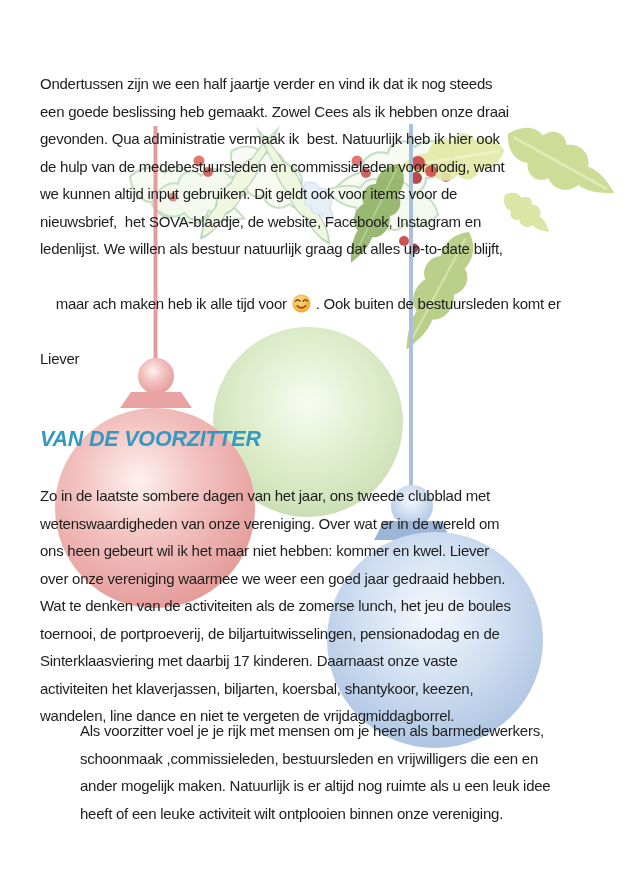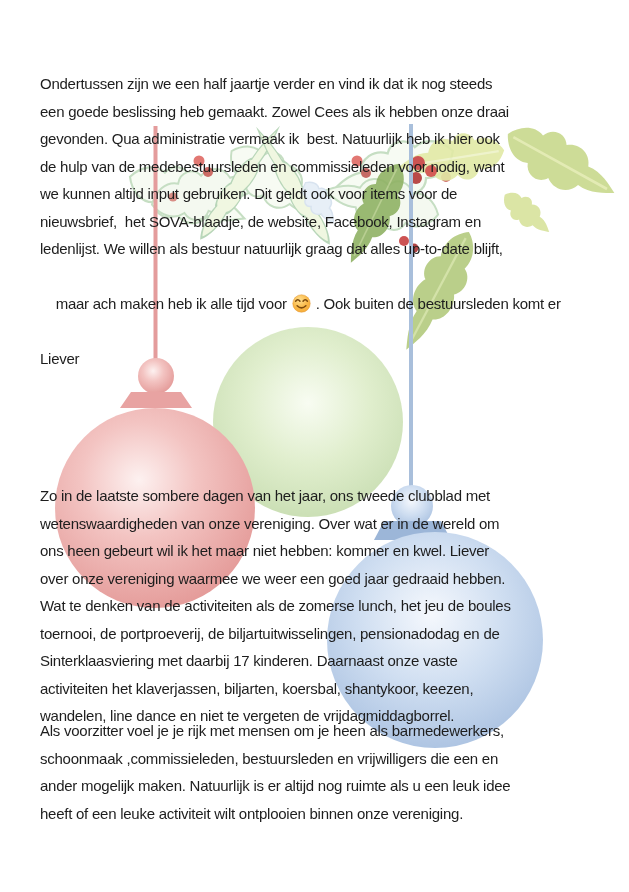--- a/index.html
+++ b/index.html
@@ -137,28 +137,29 @@
       <circle r="9.2" fill="url(#gradEmoji)" stroke="#e0922f" stroke-width="0.5"></circle>
       <path d="M-6.2,-2.4 Q-3.9,-5.6 -1.6,-2.4" stroke="#7c4a0e" stroke-width="1.6" fill="none" stroke-linecap="round"></path>
       <path d="M1.6,-2.4 Q3.9,-5.6 6.2,-2.4" stroke="#7c4a0e" stroke-width="1.6" fill="none" stroke-linecap="round"></path>
       <path d="M-4.6,2.4 Q0,6.8 4.6,2.4" stroke="#7c4a0e" stroke-width="1.6" fill="none" stroke-linecap="round"></path>
     </svg></span><span> . Ook buiten de bestuursleden komt er</span>
   </div>
 
 
   <div class="txt" style="top:345px;">Liever</div>
 
+  <h2 class="heading" style="top:427px;margin:0;">VAN DE VOORZITTER</h2>
 
   <div class="txt" style="top:482px;">Zo in de laatste sombere dagen van het jaar, ons tweede clubblad met
 wetenswaardigheden van onze vereniging. Over wat er in de wereld om
 ons heen gebeurt wil ik het maar niet hebben: kommer en kwel. Liever
 over onze vereniging waarmee we weer een goed jaar gedraaid hebben.
 Wat te denken van de activiteiten als de zomerse lunch, het jeu de boules
 toernooi, de portproeverij, de biljartuitwisselingen, pensionadodag en de
 Sinterklaasviering met daarbij 17 kinderen. Daarnaast onze vaste
 activiteiten het klaverjassen, biljarten, koersbal, shantykoor, keezen,
 wandelen, line dance en niet te vergeten de vrijdagmiddagborrel.</div>
 
-  <div class="txt" style="top:717px;">Als voorzitter voel je je rijk met mensen om je heen als barmedewerkers,
+  <div class="txt" style="top:717px;margin-left:40px;">Als voorzitter voel je je rijk met mensen om je heen als barmedewerkers,
 schoonmaak ,commissieleden, bestuursleden en vrijwilligers die een en
 ander mogelijk maken. Natuurlijk is er altijd nog ruimte als u een leuk idee
 heeft of een leuke activiteit wilt ontplooien binnen onze vereniging.</div>
 </div>
 
 </body></html>

